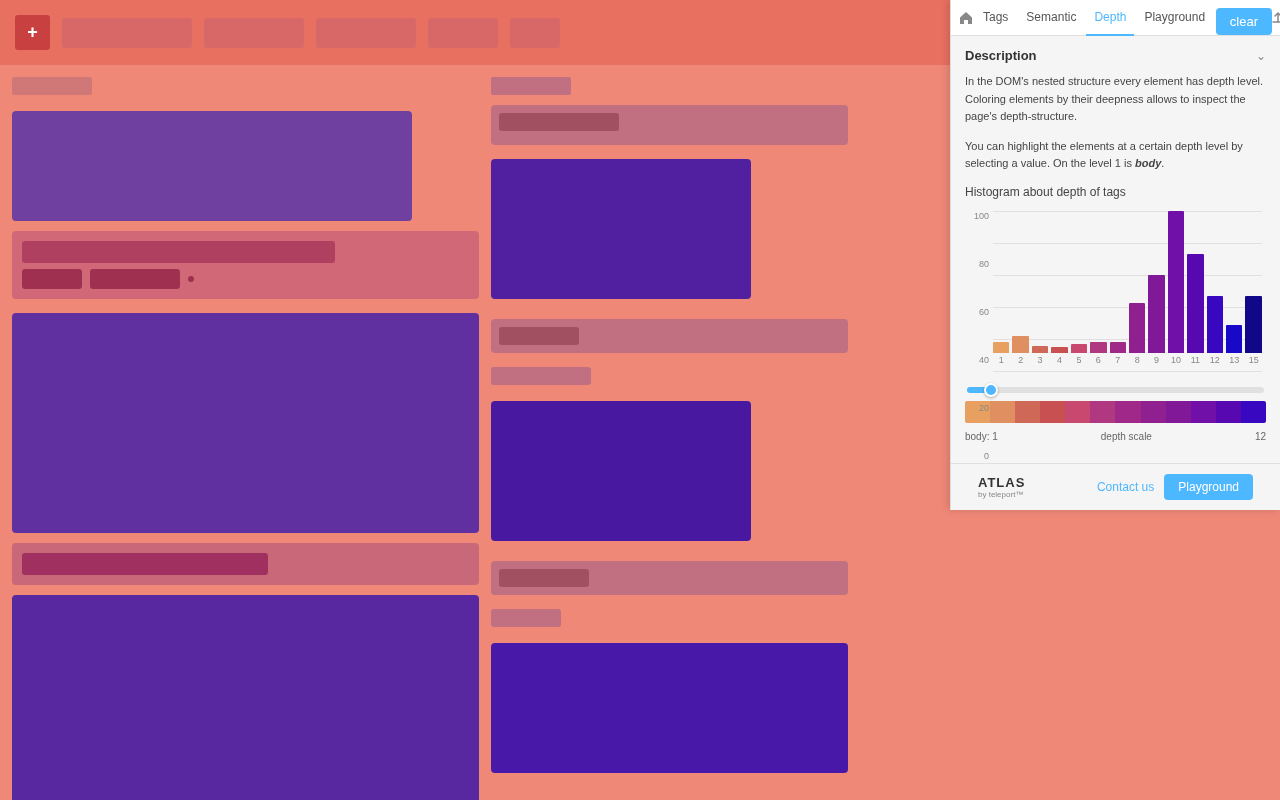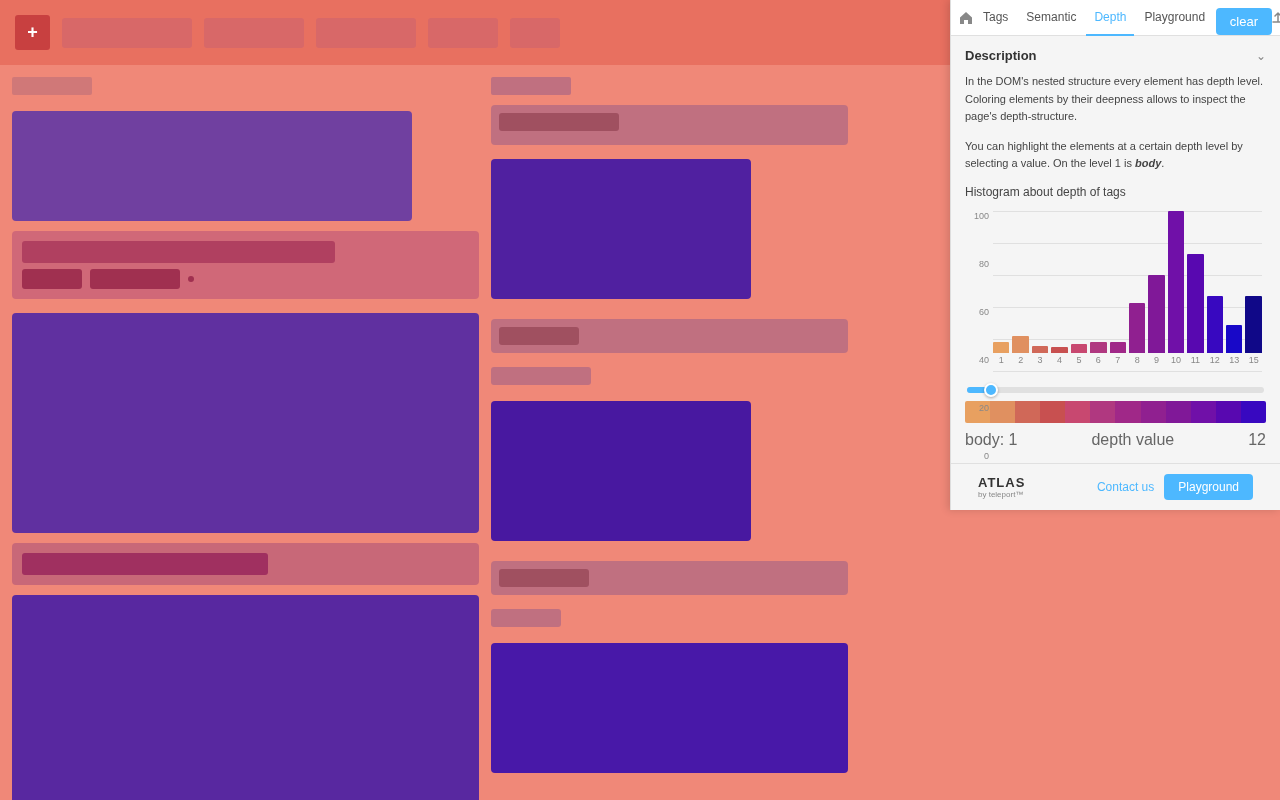--- a/index.html
+++ b/index.html
@@ -312,21 +312,21 @@
       margin-bottom: 8px;
     }
     .cs-block {
       flex: 1;
     }
 
     
     .depth-labels {
       display: flex;
       justify-content: space-between;
-      font-size: 16px;
+      font-size: 10px;
       color: #666;
     }
 
     
     .panel-footer {
       padding: 10px 27px;
       background: #f5f5f5;
       border-top: 1px solid #e0e0e0;
       display: flex;
       align-items: center;
@@ -570,21 +570,21 @@
         <div class="cs-block" style="background: rgb(160, 40, 136);"></div>
         <div class="cs-block" style="background: rgb(144, 32, 144);"></div>
         <div class="cs-block" style="background: rgb(128, 24, 152);"></div>
         <div class="cs-block" style="background: rgb(112, 16, 168);"></div>
         <div class="cs-block" style="background: rgb(88, 8, 176);"></div>
         <div class="cs-block" style="background: rgb(56, 8, 192);"></div>
       </div>
 
     <div class="depth-labels">
       <span>body: 1</span>
-      <span>depth value</span>
+      <span>depth scale</span>
       <span>12</span>
     </div>
 
   </div>
 
   <div class="panel-footer">
     <div class="atlas-logo">
       <span class="atlas-text">ATLAS</span>
       <span class="teleport-text">by teleport™</span>
     </div>

